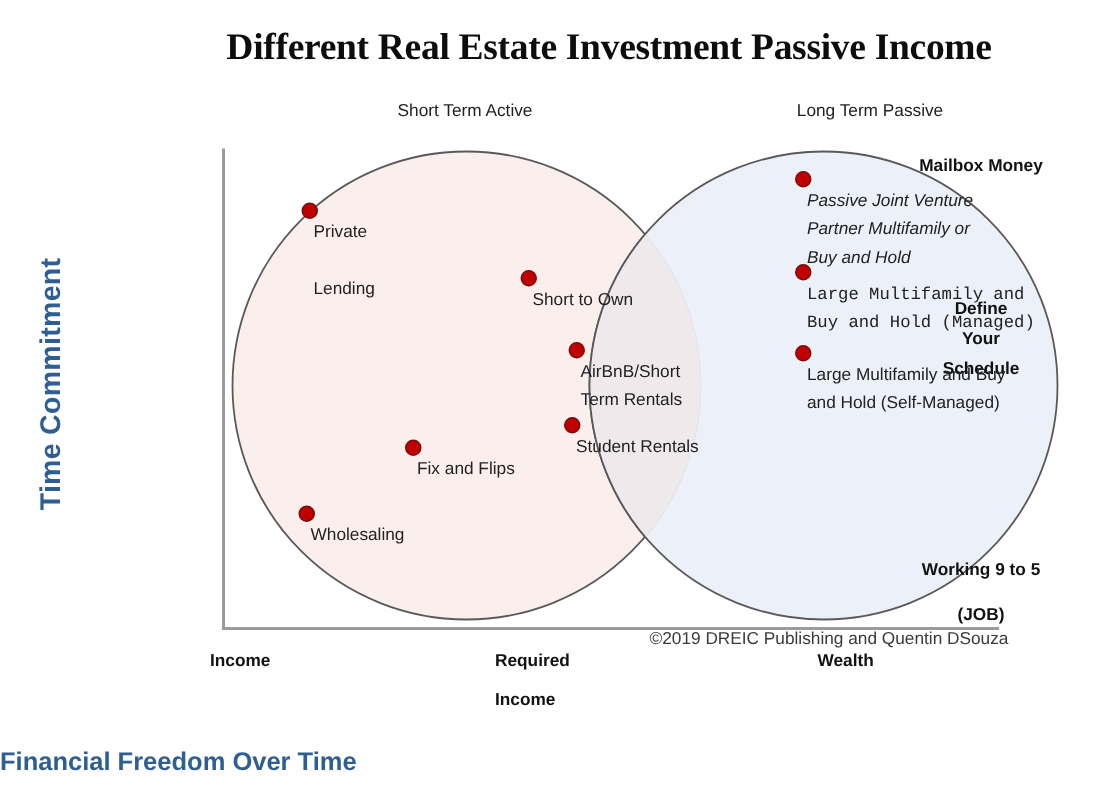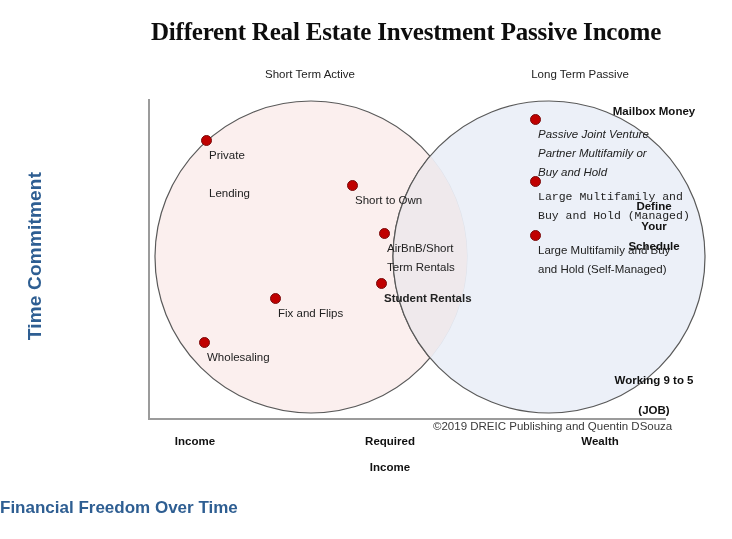--- a/index.html
+++ b/index.html
@@ -96,21 +96,20 @@
   .ytick-mid    { top: 196px; }
   .ytick-bottom { top: 370px; }
 
   
   .xtick {
     position: absolute;
     font-size: 11.5px;
     font-weight: bold;
     color: #111;
     line-height: 20px;
-    text-align: center;
   }
   .xtick-income   { left: 140px; top: 431px; width: 110px; }
   .xtick-required { left: 330px; top: 431px; width: 120px; }
   .xtick-wealth   { left: 545px; top: 431px; width: 110px; }
 
   
   .venn-svg {
     position: absolute;
     left: 0;
     top: 0;
@@ -218,21 +217,21 @@
       <div class="point-dot" style="left: 352px; top: 185px;"></div>
       <div class="point-label" style="left: 355px; top: 191px;">Short to Own</div>
       <div class="point-dot" style="left: 275px; top: 298px;"></div>
       <div class="point-label" style="left: 278px; top: 304px;">Fix and Flips</div>
       <div class="point-dot" style="left: 204px; top: 342px;"></div>
       <div class="point-label" style="left: 207px; top: 348px;">Wholesaling</div>
       <div class="point-dot" style="left: 384px; top: 233px;"></div>
       <div class="point-label" style="left: 387px; top: 239px;">AirBnB/Short
 Term Rentals</div>
       <div class="point-dot" style="left: 381px; top: 283px;"></div>
-      <div class="point-label" style="left: 384px; top: 289px; font-weight: bold;">Student Rentals</div>
+      <div class="point-label" style="left: 384px; top: 289px;">Student Rentals</div>
       <div class="point-dot" style="left: 535px; top: 119px;"></div>
       <div class="point-label" style="left: 538px; top: 125px; font-style: italic;">Passive Joint Venture
 Partner Multifamily or
 Buy and Hold</div>
       <div class="point-dot" style="left: 535px; top: 181px;"></div>
       <div class="point-label" style="left: 538px; top: 187px; font-family: Liberation Mono, monospace;">Large Multifamily and
 Buy and Hold  (Managed)</div>
       <div class="point-dot" style="left: 535px; top: 235px;"></div>
       <div class="point-label" style="left: 538px; top: 241px;">Large Multifamily and Buy
 and Hold  (Self-Managed)</div>

